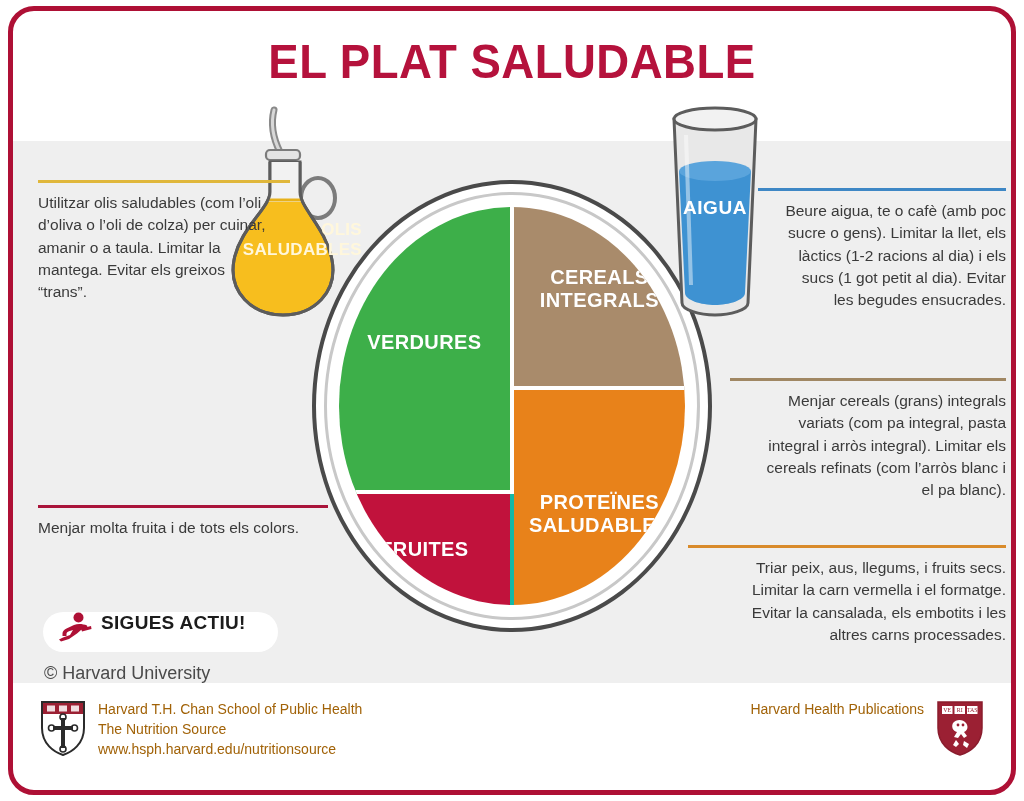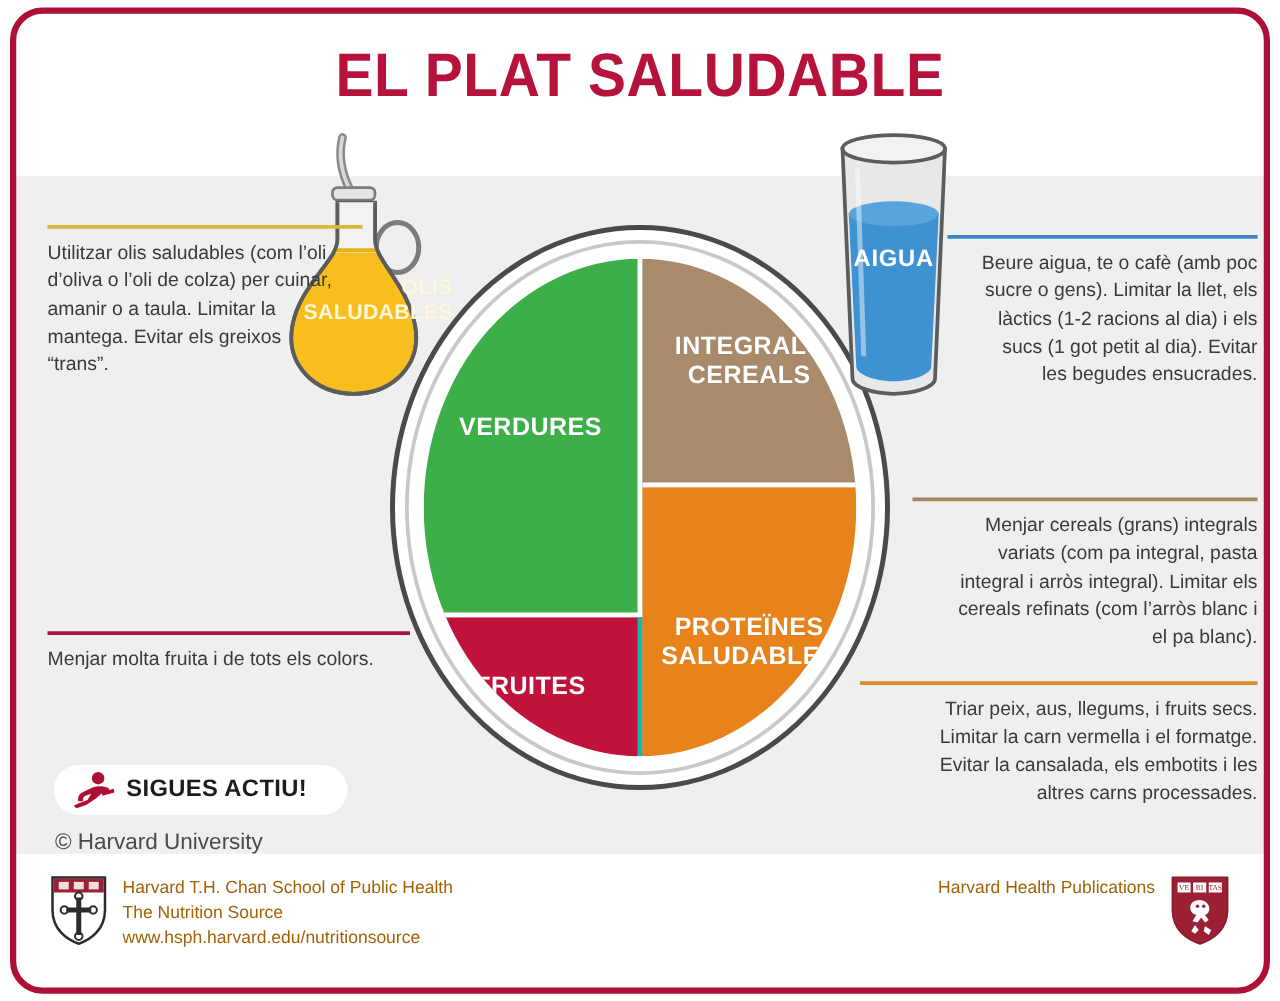--- a/index.html
+++ b/index.html
@@ -66,35 +66,35 @@
   .callout{position:absolute;color:#3A3A3A;font-size:15.5px;line-height:1.44;
            z-index:25;}
   .callout .rule{height:3px;width:100%;margin-bottom:9px;}
   .left-col{text-align:left;}
   .right-col{text-align:right;}
 
   .c-oil   {left:38px; top:180px; width:232px;}
   .c-veg   {left:38px; top:345px; width:232px;}
   .c-fruit {left:38px; top:505px; width:268px;}
   .c-water {left:778px;top:188px; width:228px;}
-  .c-grain {left:752px;top:398px; width:254px;}
+  .c-grain {left:752px;top:378px; width:254px;}
   .c-prot  {left:712px;top:545px; width:294px;}
 
   
   .c-oil   .rule{background:#E0B73B;width:252px;}
   .c-veg   .rule{background:#4BA548;width:268px;}
   .c-fruit .rule{background:#A9143A;width:290px;}
   .c-water .rule{background:#3E87C5;width:248px;margin-left:-20px;}
   .c-grain .rule{background:#A08763;width:276px;margin-left:-22px;}
   .c-prot  .rule{background:#D98B2B;width:318px;margin-left:-24px;}
 
   
   .active-badge{position:absolute;left:43px;top:612px;width:235px;height:40px;
                 background:#ffffff;border-radius:20px;display:flex;
-                align-items:center;gap:8px;padding:0 14px;box-sizing:border-box;
+                align-items:flex-start;gap:8px;padding:0 14px;box-sizing:border-box;
                 z-index:26;}
   .active-badge .txt{font-weight:bold;font-size:19px;color:#1C1C1C;
                      letter-spacing:.3px;}
   .copyright{position:absolute;left:44px;top:663px;font-size:18px;color:#4A4A4A;
              z-index:26;}
 
   
   .footer{position:absolute;top:700px;display:flex;align-items:flex-start;gap:12px;
           z-index:30;}
   .footer-left{left:40px;}
@@ -147,22 +147,22 @@
       <div class="quad q-veg" style="background-color: rgb(61, 175, 73);">
         <div class="qlabel lbl-veg">VERDURES</div>
       </div>
 
       <div class="quad q-fruit" style="background-color: rgb(193, 18, 60);">
         <div class="qlabel lbl-fruit">FRUITES</div>
       </div>
 
       <div class="quad q-grain" style="background-color: rgb(169, 139, 107);">
         <div class="qlabel lbl-grain">
+          <div>CEREALS</div>
           <div>INTEGRALS</div>
-          <div>CEREALS</div>
         </div>
       </div>
 
       <div class="quad q-prot" style="background-color: rgb(232, 130, 26);">
         <div class="qlabel lbl-prot">
           <div>PROTEÏNES</div>
           <div>SALUDABLES</div>
         </div>
       </div>
 

